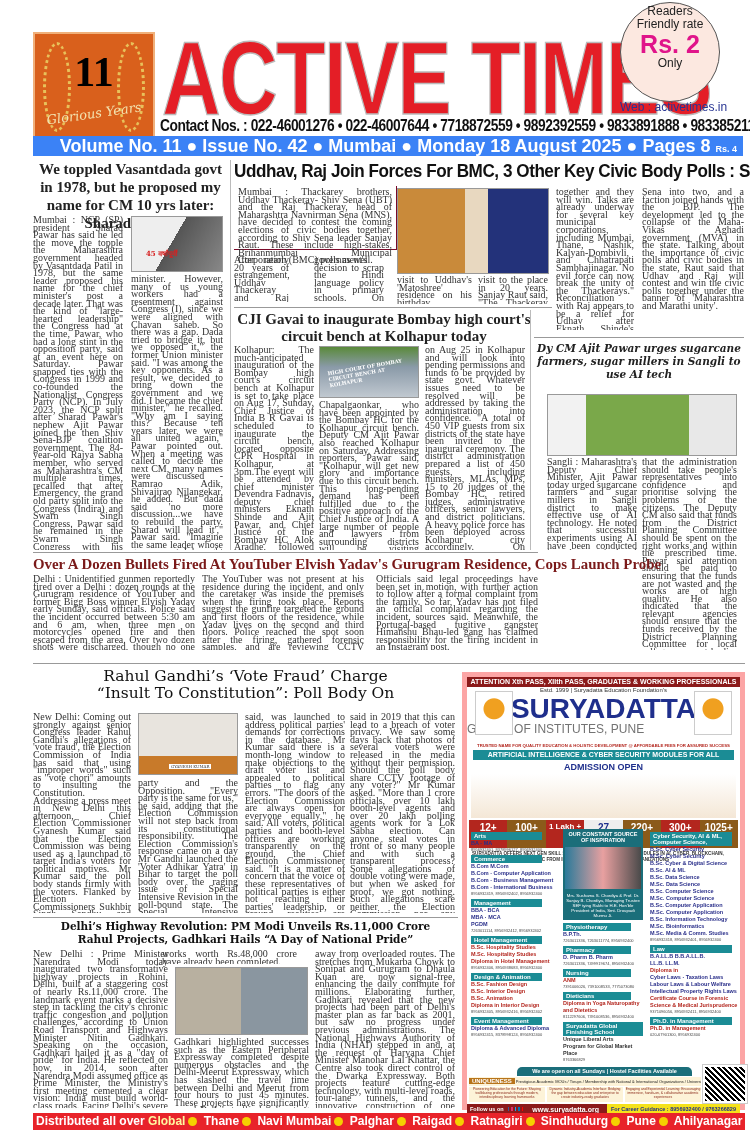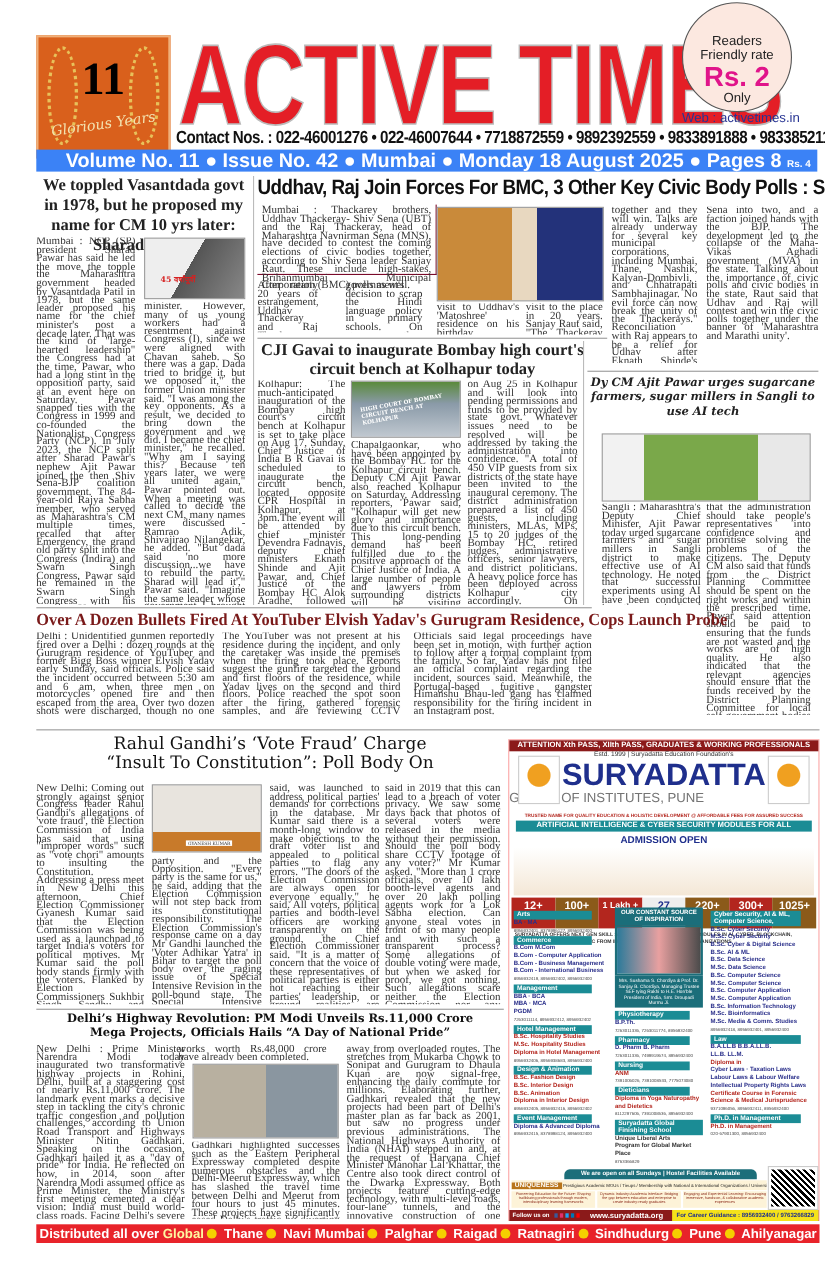--- a/index.html
+++ b/index.html
@@ -7,36 +7,36 @@
 .abs{position:absolute}
 .cond{font-family:"Liberation Sans",sans-serif;font-weight:bold;letter-spacing:-0.5px}
 .txt{font-family:"Liberation Serif",serif;font-size:10px;line-height:7.6px;text-align:justify;color:#333}
 
 #logo-badge{left:33px;top:32px;width:122px;height:112px;background:#d9601c;border:2px solid #f0b07a}
 #logo-badge .num{position:absolute;left:0;right:0;top:14px;text-align:center;font-size:42px;font-weight:bold;color:#000000;font-family:"Liberation Serif",serif}
 #logo-badge .gy{position:absolute;left:0;right:0;top:72px;text-align:center;font-size:13px;font-style:italic;color:#f3e3b0;font-family:"DejaVu Serif",serif;transform:rotate(-8deg)}
 #logo-badge .wreath{position:absolute;top:8px;width:28px;height:90px;border:3px dotted #e8c15a;border-radius:50%}
 #title{left:162px;top:28px;width:410px;height:36px;font-family:"Liberation Sans",sans-serif;font-weight:bold;font-size:104px;line-height:100px;color:#e41e26;letter-spacing:-2px;transform:scaleX(0.78);transform-origin:left top;white-space:nowrap;-webkit-text-stroke:1.5px #bbb}
 #price{left:620px;top:2px;width:100px;height:100px;border-radius:50%;background:#fce8e0;border:1px solid #555;text-align:center;font-family:"Liberation Sans",sans-serif}
-#price .r1{font-size:12px;margin-top:28px;line-height:13px}
+#price .r1{font-size:12px;margin-top:2px;line-height:13px}
 #price .r2{font-size:25px;font-weight:bold;color:#e0148a;line-height:26px}
 #price .r3{font-size:12px;line-height:13px}
 #web{left:620px;top:100px;font-family:"Liberation Sans",sans-serif;font-size:12px;color:#283593}
 #contact{left:160px;top:117px;width:580px;font-size:16px;color:#111;white-space:nowrap;transform:scaleX(0.86);transform-origin:left}
 #volbar{left:33px;top:136px;width:710px;height:20px;background:#3b82f6;color:#fff;font-family:"Liberation Sans",sans-serif;font-weight:bold;font-size:18px;line-height:20px;text-align:right;padding-right:6px;white-space:nowrap}
 #volbar .small{font-size:9px}
 
 .h-serif{font-family:"Liberation Serif",serif;font-weight:bold;text-align:center;color:#222}
 .photo{background:linear-gradient(135deg,#c7a98a,#6b5a4a);border:1px solid #999}
 .rule{position:absolute;height:1px;background:#999}
 .vrule{position:absolute;width:1px;background:#bbb}
 .dot{display:inline-block;width:9px;height:9px;border-radius:50%;background:#f5d000;margin:0 3px;vertical-align:middle}
 #footer-bar{left:33px;top:1113px;width:712px;height:17px;background:#e8232a;color:#fff;font-family:"Liberation Sans",sans-serif;font-weight:bold;font-size:12px;line-height:17px;white-space:nowrap;overflow:hidden;padding-left:3px}
 
-#ad{left:462px;top:672px;width:283px;height:438px;border:1px solid #fca5a5;background:#fff;font-family:"Liberation Sans",sans-serif}
+#ad{left:462px;top:672px;width:283px;height:438px;border:5px solid #fca5a5;background:#fff;font-family:"Liberation Sans",sans-serif}
 #ad .top{background:#8b1a1a;color:#fff;font-size:7px;font-weight:bold;text-align:center;height:10px;line-height:10px}
 #ad .brand{color:#1f2f8c;font-weight:bold;text-align:center;font-size:28px;line-height:28px;margin-top:2px}
 #ad .sub{color:#737373;font-weight:normal;text-align:left;font-size:12px;line-height:13px}
 #ad .teal{background:#1b8c95;color:#fff;font-size:7px;font-weight:bold;text-align:center;height:10px;line-height:10px;margin:2px 6px}
 #ad .adm{color:#1f2f8c;text-align:center;font-weight:bold;font-size:9px}
 #ad .stats{display:flex;margin:0 2px}
 #ad .stat{flex:1;height:28px;color:#fff;font-weight:bold;font-size:10px;text-align:center;padding-top:2px}
 #ad .sect{background:#1b8c95;color:#fff;font-size:6px;font-weight:bold;padding:1px 3px;margin-top:3px;width:85%}
 #ad .item{color:#2a2f8a;font-size:5.5px;font-weight:bold;line-height:7px}
 #ad .ph{color:#444;font-size:4px;line-height:5px}
@@ -111,21 +111,21 @@
 <div class="abs photo" style="left:138px;top:713px;width:100px;height:62px;background:linear-gradient(180deg,#e8e4de 0 70%,#c87a2a 70%)">
   <span style="position:absolute;left:30px;top:50px;font-size:4px;color:#333;background:#fff;padding:0 2px">GYANESH KUMAR</span>
 </div>
 <div class="abs txt" style="left:138px;top:779px;width:100px;height:134px;overflow:hidden">party and the Opposition. "Every party is the same for us," he said, adding that the Election Commission will not step back from its constitutional responsibility. The Election Commission's response came on a day Mr Gandhi launched the 'Voter Adhikar Yatra' in Bihar to target the poll body over the raging issue of Special Intensive Revision in the poll-bound state. The Special Intensive Revision of voter lists, the Chief Election Commissioner</div>
 <div class="abs txt" style="left:245px;top:713px;width:100px;height:200px;overflow:hidden">said, was launched to address political parties' demands for corrections in the database. Mr Kumar said there is a month-long window to make objections to the draft voter list and appealed to political parties to flag any errors. "The doors of the Election Commission are always open for everyone equally," he said. All voters, political parties and booth-level officers are working transparently on the ground, the Chief Election Commissioner said. "It is a matter of concern that the voice of these representatives of political parties is either not reaching their parties' leadership, or ground realities are being ignored in an attempt to spread misinformation." "As for a machine-readable voter list, the Supreme Court</div>
 <div class="abs txt" style="left:350px;top:713px;width:105px;height:200px;overflow:hidden">said in 2019 that this can lead to a breach of voter privacy. We saw some days back that photos of several voters were released in the media without their permission. Should the poll body share CCTV footage of any voter?" Mr Kumar asked. "More than 1 crore officials, over 10 lakh booth-level agents and over 20 lakh polling agents work for a Lok Sabha election. Can anyone steal votes in front of so many people and with such a transparent process? Some allegations of double voting were made, but when we asked for proof, we got nothing. Such allegations scare neither the Election Commission nor any voter," the Chief Election Commissioner said.</div>
 <div class="rule" style="left:33px;top:917px;width:425px"></div>
 
 <div class="abs" style="left:33px;top:920px;width:425px;font-family:'DejaVu Serif',serif;font-weight:bold;font-size:10.5px;line-height:13px;text-align:center;color:#111">
   <div>Delhi’s Highway Revolution: PM Modi Unveils Rs.11,000 Crore</div>
-  <div>Mega Projects, Officials Hails “A Day of National Pride”</div>
+  <div>Rahul Projects, Gadhkari Hails “A Day of National Pride”</div>
 </div>
 <div class="abs txt" style="left:33px;top:950px;width:135px;height:158px;overflow:hidden">New Delhi : Prime Minister Narendra Modi today inaugurated two transformative highway projects in Rohini, Delhi, built at a staggering cost of nearly Rs.11,000 crore. The landmark event marks a decisive step in tackling the city's chronic traffic congestion and pollution challenges, according to Union Road Transport and Highways Minister Nitin Gadhkari. Speaking on the occasion, Gadhkari hailed it as a "day of pride" for India. He reflected on how, in 2014, soon after Narendra Modi assumed office as Prime Minister, the Ministry's first meeting cemented a clear vision: India must build world-class roads. Facing Delhi's severe traffic and pollution issues, the government rolled out a strategic roadmap. In the first phase alone, projects worth Rs. 65,000 crore were initiated--out of which</div>
 <div class="abs txt" style="left:162px;top:950px;width:135px;height:14px;overflow:hidden">works worth Rs.48,000 crore have already been completed.</div>
 <div class="abs photo" style="left:175px;top:967px;width:133px;height:68px;background:linear-gradient(90deg,#b8b0a0 0 50%,#8a96a0 50%)"></div>
 <div class="abs txt" style="left:174px;top:1038px;width:135px;height:70px;overflow:hidden">Gadhkari highlighted successes such as the Eastern Peripheral Expressway completed despite numerous obstacles and the Delhi-Meerut Expressway, which has slashed the travel time between Delhi and Meerut from four hours to just 45 minutes. These projects have significantly eased Delhi's traffic by diverting vehicles</div>
 <div class="abs txt" style="left:315px;top:950px;width:140px;height:158px;overflow:hidden">away from overloaded routes. The stretches from Mukarba Chowk to Sonipat and Gurugram to Dhaula Kuan are now signal-free, enhancing the daily commute for millions. Elaborating further, Gadhkari revealed that the new projects had been part of Delhi's master plan as far back as 2001, but saw no progress under previous administrations. The National Highways Authority of India (NHAI) stepped in and, at the request of Haryana Chief Minister Manohar Lal Khattar, the Centre also took direct control of the Dwarka Expressway. Both projects feature cutting-edge technology, with multi-level roads, four-lane tunnels, and the innovative construction of one road beneath another. The 29km stretch, if its lanes are counted individually, equates to an astounding 563km.</div>
 
 <div class="abs" id="ad">
   <div class="top">ATTENTION Xth PASS, XIIth PASS, GRADUATES &amp; WORKING PROFESSIONALS</div>
   <div style="position:relative;height:56px">

